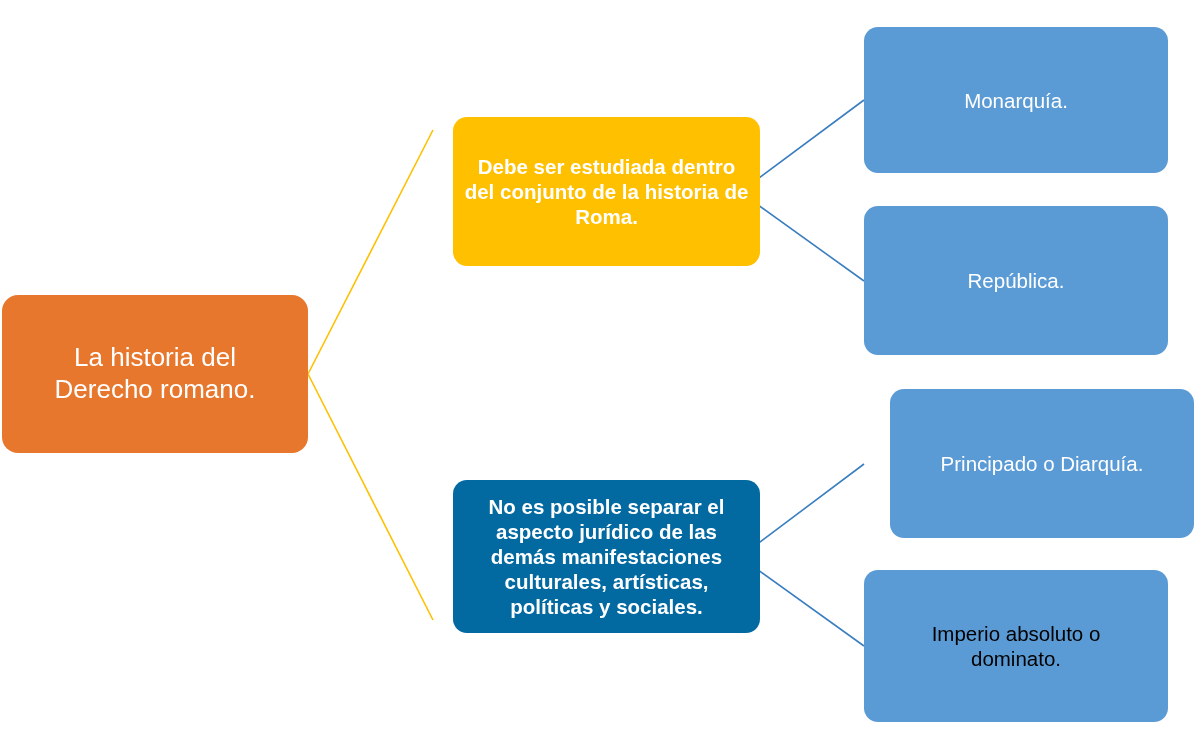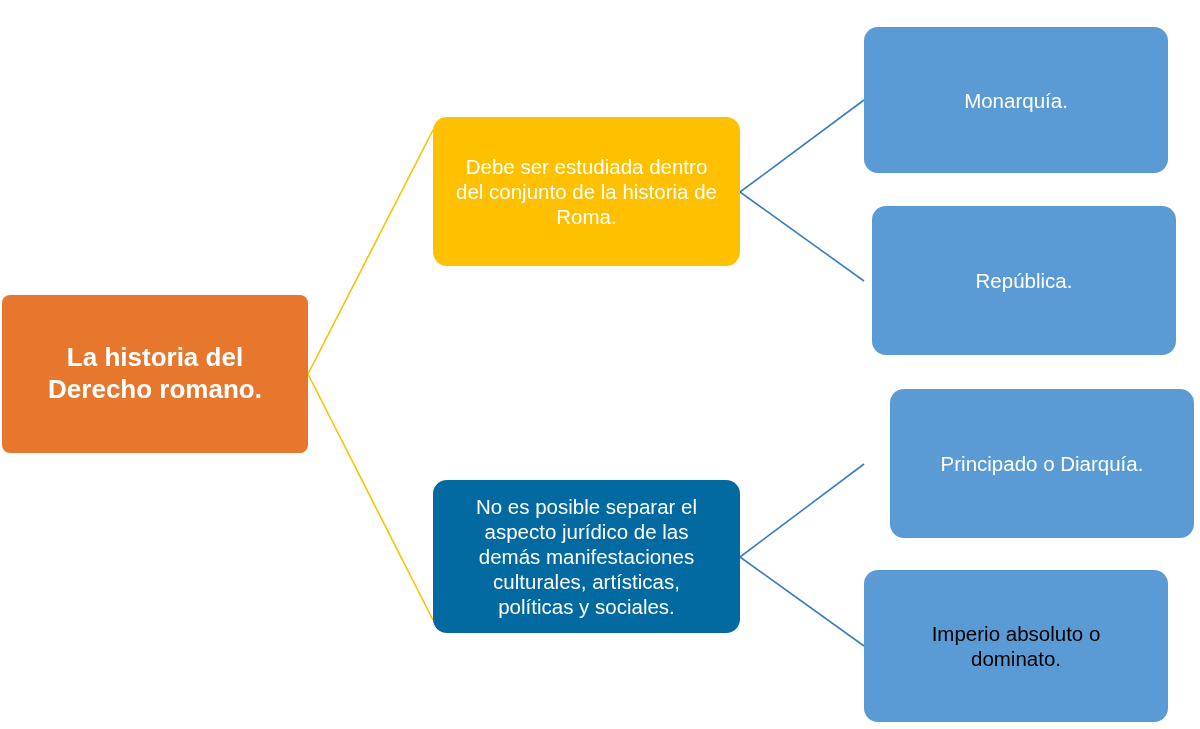--- a/index.html
+++ b/index.html
@@ -39,26 +39,27 @@
     padding: 18px 10px;
     line-height: 1.22;
   }
   .node-text {
     display: block;
     width: 100%;
     white-space: pre-line;
   }
   .node-root {
     font-size: 26px;
-    font-weight: bold;
-    border-radius: 8px;
+    font-weight: normal;
+    border-radius: 16px;
   }
   .node-branch {
     font-size: 20.5px;
-    font-weight: normal;
+    font-weight: bold;
+    margin-left: 20px;
   }
   .node-leaf {
     font-size: 20.5px;
     font-weight: normal;
   }
 </style>
 </head>
 <body>
 
 <div id="diagram" style="background: rgb(255, 255, 255);">
@@ -88,21 +89,21 @@
 aspecto jurídico de las
 demás manifestaciones
 culturales, artísticas,
 políticas y sociales.</span>
   </div>
 
   <div class="node node-leaf" style="left: 864px; top: 27px; width: 304px; height: 146px; background: rgb(91, 155, 213); color: rgb(255, 255, 255);">
     <span class="node-text">Monarquía.</span>
   </div>
 
-  <div class="node node-leaf" style="left: 864px; top: 206px; width: 304px; height: 149px; background: rgb(91, 155, 213); color: rgb(255, 255, 255); margin-left: 8px;">
+  <div class="node node-leaf" style="left: 864px; top: 206px; width: 304px; height: 149px; background: rgb(91, 155, 213); color: rgb(255, 255, 255);">
     <span class="node-text">República.</span>
   </div>
 
   <div class="node node-leaf" style="left: 864px; top: 389px; width: 304px; height: 149px; background: rgb(91, 155, 213); color: rgb(255, 255, 255); margin-left: 26px;">
     <span class="node-text">Principado o Diarquía.</span>
   </div>
 
   <div class="node node-leaf" style="left: 864px; top: 570px; width: 304px; height: 152px; background: rgb(91, 155, 213); color: #000000;">
     <span class="node-text">Imperio absoluto o
 dominato.</span>

